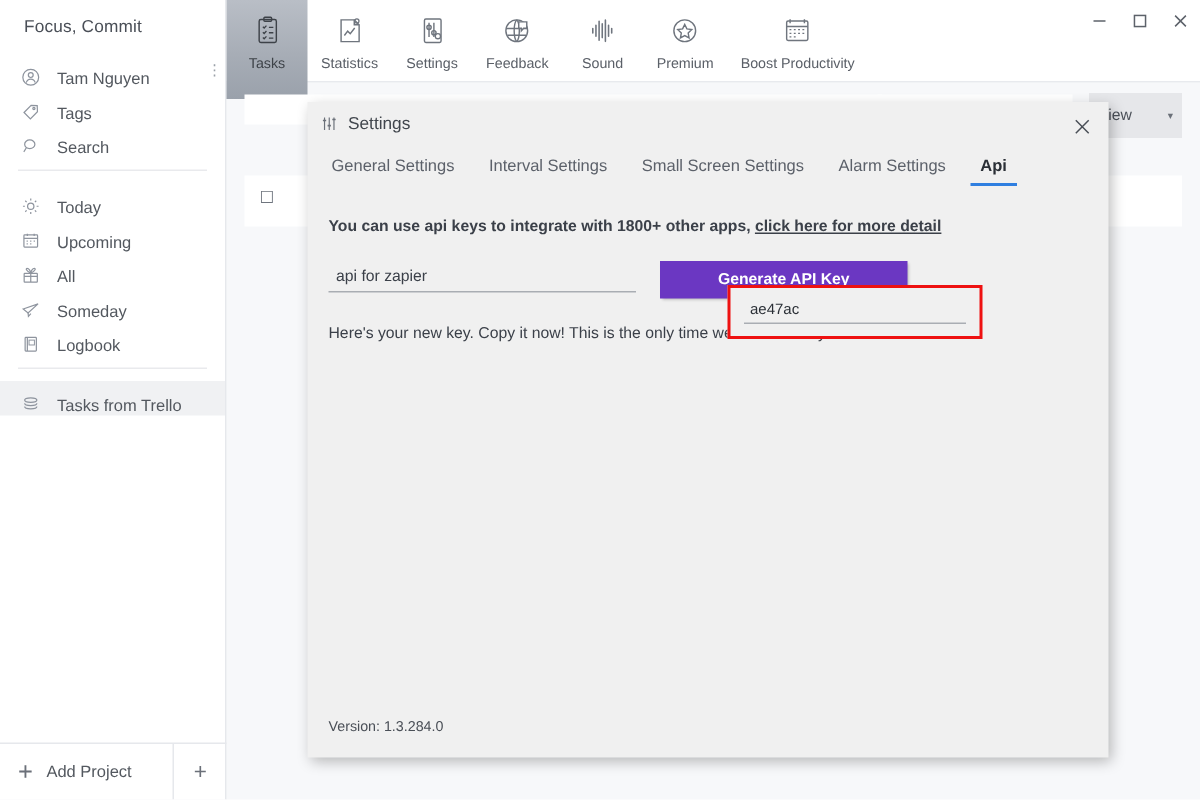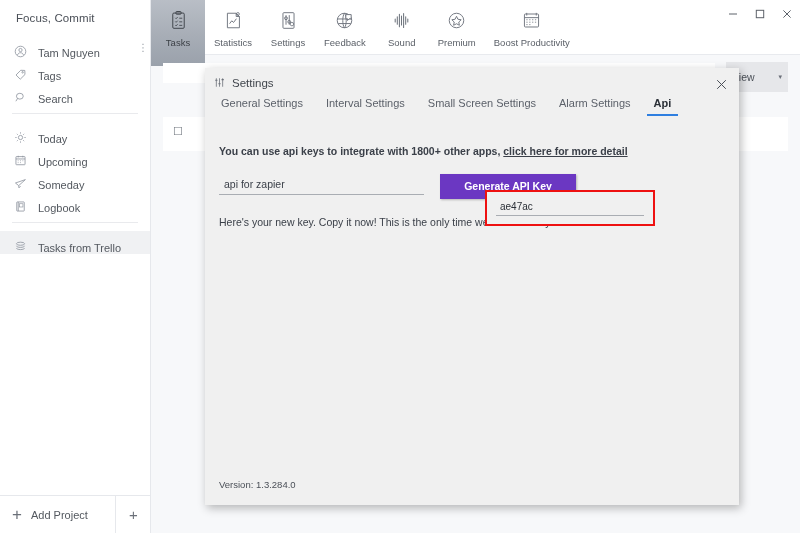--- a/index.html
+++ b/index.html
@@ -167,21 +167,21 @@
     display: flex; align-items: center;
   }
   .dlg-close {
     position: absolute; right: 8px; top: 6px;
     width: 20px; height: 20px;
     display: flex; align-items: center; justify-content: center;
     color: #4a4f57; font-size: 13px; font-weight: 300;
     cursor: default;
   }
   .dlg-tabs {
-    display: flex; align-items: flex-start;
+    display: flex; align-items: center;
     height: 34px;
     padding-left: 16px;
     gap: 23px;
   }
   .dlg-tab {
     font-size: 11px; color: #5c616a;
     padding-bottom: 7px;
     position: relative;
     cursor: default;
     white-space: nowrap;
@@ -209,21 +209,21 @@
     font-size: 10.5px; color: #3b4049;
     background: transparent;
     border: none;
     border-bottom: 1px solid #a9adb3;
     padding: 0 0 4px 5px;
     outline: none;
     font-family: "Liberation Sans", sans-serif;
   }
   .gen-btn {
     margin-left: 16px;
-    width: 136px; height: 25px;
+    width: 165px; height: 25px;
     background: #6b37c2;
     color: #ffffff;
     font-size: 10.5px; font-weight: bold;
     border: none;
     display: flex; align-items: center; justify-content: center;
     box-shadow: 1px 1px 2px rgba(0,0,0,.25);
     font-family: "Liberation Sans", sans-serif;
     cursor: default;
   }
   .api-keyline {
@@ -310,20 +310,30 @@
       <span class="ic">
         <svg width="13" height="13" viewBox="0 0 16 16" fill="none" stroke="currentColor" stroke-width="1">
           <rect x="2.4" y="3.2" width="11.2" height="10" rx=".6"></rect>
           <path d="M2.4 6.1h11.2M5.2 2.2v2M10.8 2.2v2"></path>
           <path d="M4.6 8.3h1M7.5 8.3h1M10.4 8.3h1M4.6 10.6h1M7.5 10.6h1" stroke-width=".9"></path>
         </svg>
       </span>
       <span class="lbl">Upcoming</span>
     </div>
 
+    <div class="side-row">
+      <span class="ic">
+        <svg width="13" height="13" viewBox="0 0 16 16" fill="none" stroke="currentColor" stroke-width="1">
+          <rect x="2.6" y="6.4" width="10.8" height="7.2" rx=".5"></rect>
+          <path d="M2.6 9h10.8M8 6.4v7.2"></path>
+          <path d="M8 6.4C8 4.6 6.6 2.4 5 2.4c-1 0-1.4 1.5 3 4M8 6.4c0-1.8 1.4-4 3-4 1 0 1.4 1.5-3 4"></path>
+        </svg>
+      </span>
+      <span class="lbl">All</span>
+    </div>
 
     <div class="side-row">
       <span class="ic">
         <svg width="13" height="13" viewBox="0 0 16 16" fill="none" stroke="currentColor" stroke-width="1">
           <path d="M1.8 7.4 14 3.2 5.8 10.6z"></path>
             <path d="M5.8 10.6l.3 2.8 2-2.2"></path>
         </svg>
       </span>
       <span class="lbl">Someday</span>
     </div>

